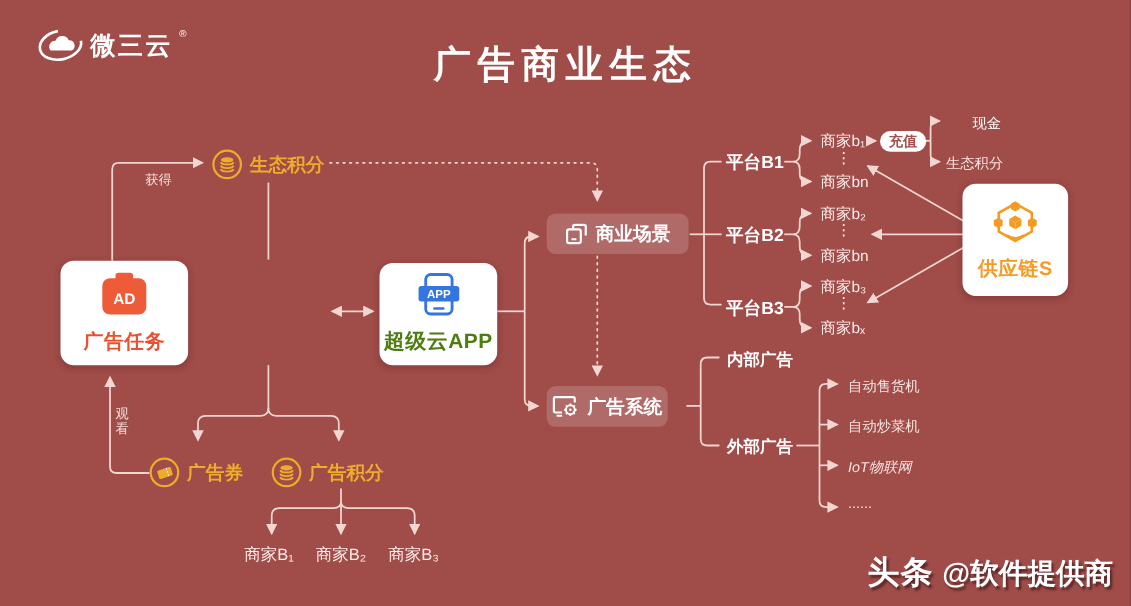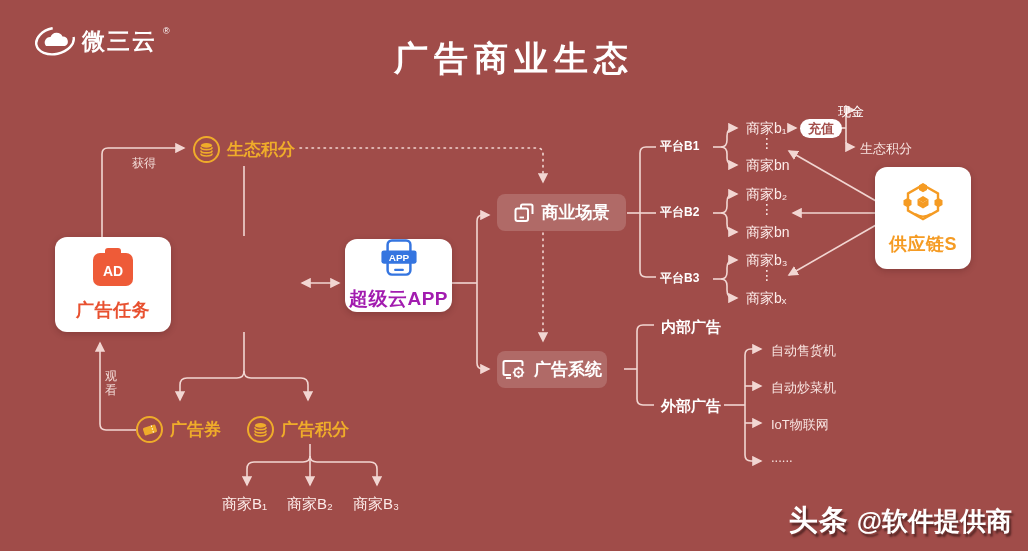--- a/index.html
+++ b/index.html
@@ -20,21 +20,21 @@
     position:absolute;z-index:2;background:rgba(255,255,255,.17);border-radius:8px;
     display:flex;align-items:center;justify-content:center;gap:8px;
     color:#ffffff;font-weight:bold;font-size:17px;
   }
   .gold{color:#efac2a;}
   .gold-node{position:absolute;z-index:2;display:flex;align-items:center;gap:7px;}
   .gold-node .glabel{font-weight:bold;font-size:17px;white-space:nowrap;}
   .coin-circle{width:27px;height:27px;border:2px solid #efac2a;border-radius:50%;
     display:flex;align-items:center;justify-content:center;box-sizing:border-box;}
   .small-label{position:absolute;z-index:2;font-size:12px;color:#f3dcd8;}
-  .plat-label{position:absolute;z-index:2;font-size:12px;font-weight:bold;color:#ffffff;white-space:nowrap;}
+  .plat-label{position:absolute;z-index:2;font-size:16px;font-weight:bold;color:#ffffff;white-space:nowrap;}
   .merch{position:absolute;z-index:2;font-size:14px;color:#fdecea;white-space:nowrap;}
   .vdots{position:absolute;z-index:2;font-size:14px;color:#fdecea;line-height:8px;}
   .tinytxt{position:absolute;z-index:2;font-size:13px;color:#f8e4e1;white-space:nowrap;}
   .channel{position:absolute;z-index:2;font-size:15px;font-weight:bold;color:#ffffff;white-space:nowrap;}
   .bmerch{position:absolute;z-index:2;font-size:15px;color:#fdecea;white-space:nowrap;}
   .pill{
     position:absolute;z-index:3;background:#ffffff;border-radius:10px;color:#a34f4b;
     font-size:13px;font-weight:bold;padding:2px 8px;line-height:15px;
   }
   #title{
@@ -174,28 +174,28 @@
   <div class="node-card" style="left:55px;top:237px;width:116px;height:95px;">
     <svg width="46" height="42" viewBox="0 0 46 42">
       <rect x="15" y="1" width="16" height="10" rx="3" fill="#ee5b38"></rect>
       <rect x="3" y="6" width="40" height="33" rx="7" fill="#ee5b38"></rect>
       <text x="23" y="29" text-anchor="middle" font-size="14" font-weight="bold" fill="#ffffff" font-family="Liberation Sans, DejaVu Sans, sans-serif">AD</text>
     </svg>
     <div class="node-label" style="color:#e8502f;">广告任务</div>
   </div>
 
 
-  <div class="node-card" style="left:345px;top:239px;width:107px;height:73px;">
+  <div class="node-card" style="left:345px;top:239px;width:107px;height:93px;">
     <svg width="40" height="40" viewBox="0 0 40 40">
       <rect x="8" y="1.5" width="24" height="36" rx="4.5" fill="none" stroke="#3575e0" stroke-width="2.6"></rect>
       <rect x="1.5" y="12" width="37" height="14" rx="2.5" fill="#3575e0"></rect>
       <text x="20" y="22.8" text-anchor="middle" font-size="10.5" font-weight="bold" fill="#ffffff" font-family="Liberation Sans, DejaVu Sans, sans-serif">APP</text>
       <line x1="16" y1="32.5" x2="24" y2="32.5" stroke="#3575e0" stroke-width="2.4" stroke-linecap="round"></line>
     </svg>
-    <div class="node-label" style="color:#a21caf;font-size:19px;">超级云APP</div>
+    <div class="node-label" style="color:#4d7c0f;font-size:19px;">超级云APP</div>
   </div>
 
   <div class="hub-btn" style="left:497px;top:194px;width:129px;height:37px;">
     <svg width="20" height="20" viewBox="0 0 20 20">
       <path d="M7,5 L7,3 Q7,1.5 8.5,1.5 L17,1.5 Q18.5,1.5 18.5,3 L18.5,11" fill="none" stroke="#ffffff" stroke-width="2"></path>
       <rect x="1.5" y="5.5" width="12.5" height="12.5" rx="2" fill="none" stroke="#ffffff" stroke-width="2"></rect>
       <line x1="5.5" y1="14.5" x2="10" y2="14.5" stroke="#ffffff" stroke-width="1.8"></line>
     </svg>
     <span>商业场景</span>
   </div>
@@ -260,21 +260,21 @@
 
   <div class="merch" style="left:746px;top:186px;">商家b₂</div>
   <div class="vdots" style="left:760px;top:205px;">⋮</div>
   <div class="merch" style="left:746px;top:224px;">商家bn</div>
 
   <div class="merch" style="left:746px;top:252px;">商家b₃</div>
   <div class="vdots" style="left:760px;top:271px;">⋮</div>
   <div class="merch" style="left:746px;top:290px;">商家bₓ</div>
 
   <div class="pill" style="left:800px;top:119px;">充值</div>
-  <div class="tinytxt" style="left:838px;top:103px;color:#ffffff;">现金</div>
+  <div class="tinytxt" style="left:884px;top:103px;color:#ffffff;">现金</div>
   <div class="tinytxt gold" style="left:860px;top:140px;">生态积分</div>
 
   <div class="node-card" style="left:875px;top:167px;width:96px;height:102px;">
     <svg width="44" height="42" viewBox="0 0 44 42">
       <path d="M22,4 L37,12.5 L37,29.5 L22,38 L7,29.5 L7,12.5 Z" fill="none" stroke="#f59b23" stroke-width="2.4"></path>
       <path d="M22,2 l4,2.3 v4.6 l-4,2.3 l-4,-2.3 v-4.6 Z" fill="#f59b23"></path>
       <path d="M6.5,17 l4,2.3 v4.6 l-4,2.3 l-4,-2.3 v-4.6 Z" fill="#f59b23"></path>
       <path d="M37.5,17 l4,2.3 v4.6 l-4,2.3 l-4,-2.3 v-4.6 Z" fill="#f59b23"></path>
       <path d="M22,15 l5.5,3.2 l-5.5,3.2 l-5.5,-3.2 Z" fill="#f59b23"></path>
       <path d="M16.5,18.2 v6 l5.5,3.2 v-6 Z" fill="#f59b23"></path>
@@ -282,21 +282,21 @@
       <path d="M14,33 q8,5 16,0" fill="none" stroke="#f59b23" stroke-width="2.2"></path>
     </svg>
     <div class="node-label" style="color:#f59b23;">供应链S</div>
   </div>
 
   <div class="channel" style="left:661px;top:318px;">内部广告</div>
   <div class="channel" style="left:661px;top:397px;">外部广告</div>
 
   <div class="tinytxt" style="left:771px;top:342px;">自动售货机</div>
   <div class="tinytxt" style="left:771px;top:379px;">自动炒菜机</div>
-  <div class="tinytxt" style="left:771px;top:416px;">IoT物联网</div>
+  <div class="tinytxt" style="left:771px;top:416px;font-style:italic;">IoT物联网</div>
   <div class="tinytxt" style="left:771px;top:450px;">......</div>
 
   <div id="watermark">
     <span class="wm-bold">头条</span>
     <span class="wm-handle">@软件提供商</span>
   </div>
 
 </div>
 
 </body></html>

